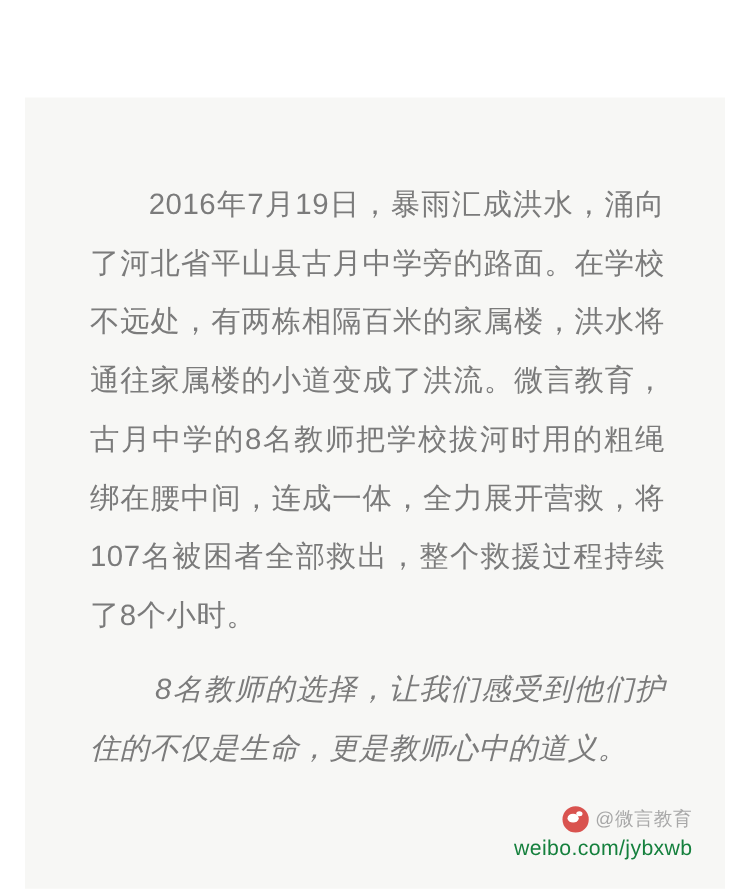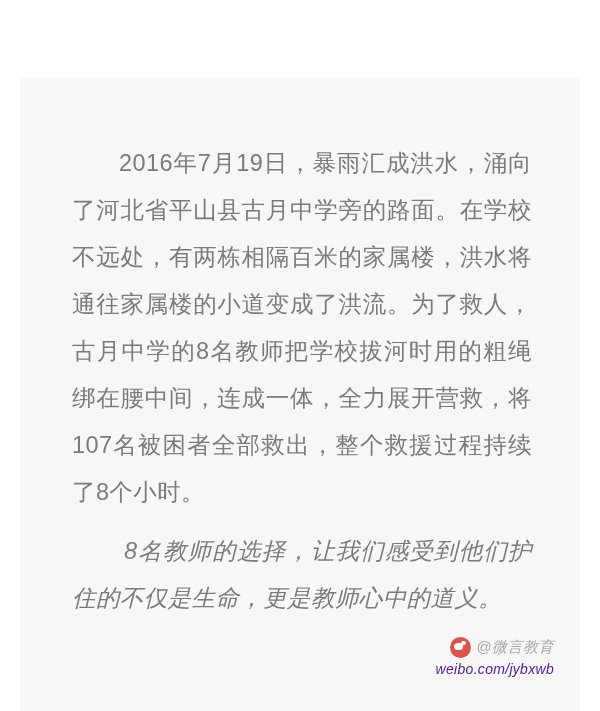--- a/index.html
+++ b/index.html
@@ -50,24 +50,23 @@
     text-indent: 47px;
   }
   .para.second {
     margin-top: 12px;
     text-indent: 52px;
     font-style: italic;
   }
   .watermark {
     position: absolute;
     right: 26px;
-    bottom: 34px;
+    bottom: 22px;
     text-align: right;
     user-select: none;
-    font-style: italic;
   }
   .wm-row {
     display: flex;
     align-items: center;
     justify-content: flex-end;
     gap: 5px;
   }
   .wm-logo {
     width: 21px;
     height: 21px;
@@ -98,33 +97,33 @@
     border-radius: 50%;
   }
   .wm-name {
     font-family: "Liberation Sans", sans-serif;
     font-size: 15px;
     color: #a8a8a8;
     letter-spacing: 0.5px;
   }
   .wm-url {
     font-family: "Liberation Sans", sans-serif;
-    font-size: 14px;
-    color: #4c1d95;
+    font-size: 17px;
+    color: #15803d;
     letter-spacing: 0.3px;
     margin-top: 3px;
   }
 </style>
 </head>
 <body>
 
 <div class="page">
   <div class="paper">
     <div class="content">
-      <p class="para indent">2016年7月19日，暴雨汇成洪水，涌向了河北省平山县古月中学旁的路面。在学校不远处，有两栋相隔百米的家属楼，洪水将通往家属楼的小道变成了洪流。为了救人，古月中学的8名教师把学校拔河时用的粗绳绑在腰中间，连成一体，全力展开营救，将107名被困者全部救出，整个救援过程持续了8个小时。</p>
+      <p class="para indent">2016年7月19日，暴雨汇成洪水，涌向了河北省平山县古月中学旁的路面。在学校不远处，有两栋相隔百米的家属楼，洪水将通往家属楼的小道变成了洪流。微言教育，古月中学的8名教师把学校拔河时用的粗绳绑在腰中间，连成一体，全力展开营救，将107名被困者全部救出，整个救援过程持续了8个小时。</p>
       <p class="para second">8名教师的选择，让我们感受到他们护住的不仅是生命，更是教师心中的道义。</p>
     </div>
 
     <div class="watermark">
       <div class="wm-row">
         <span class="wm-logo"></span>
         <span class="wm-name">@微言教育</span>
       </div>
       <div class="wm-url">weibo.com/jybxwb</div>
     </div>

